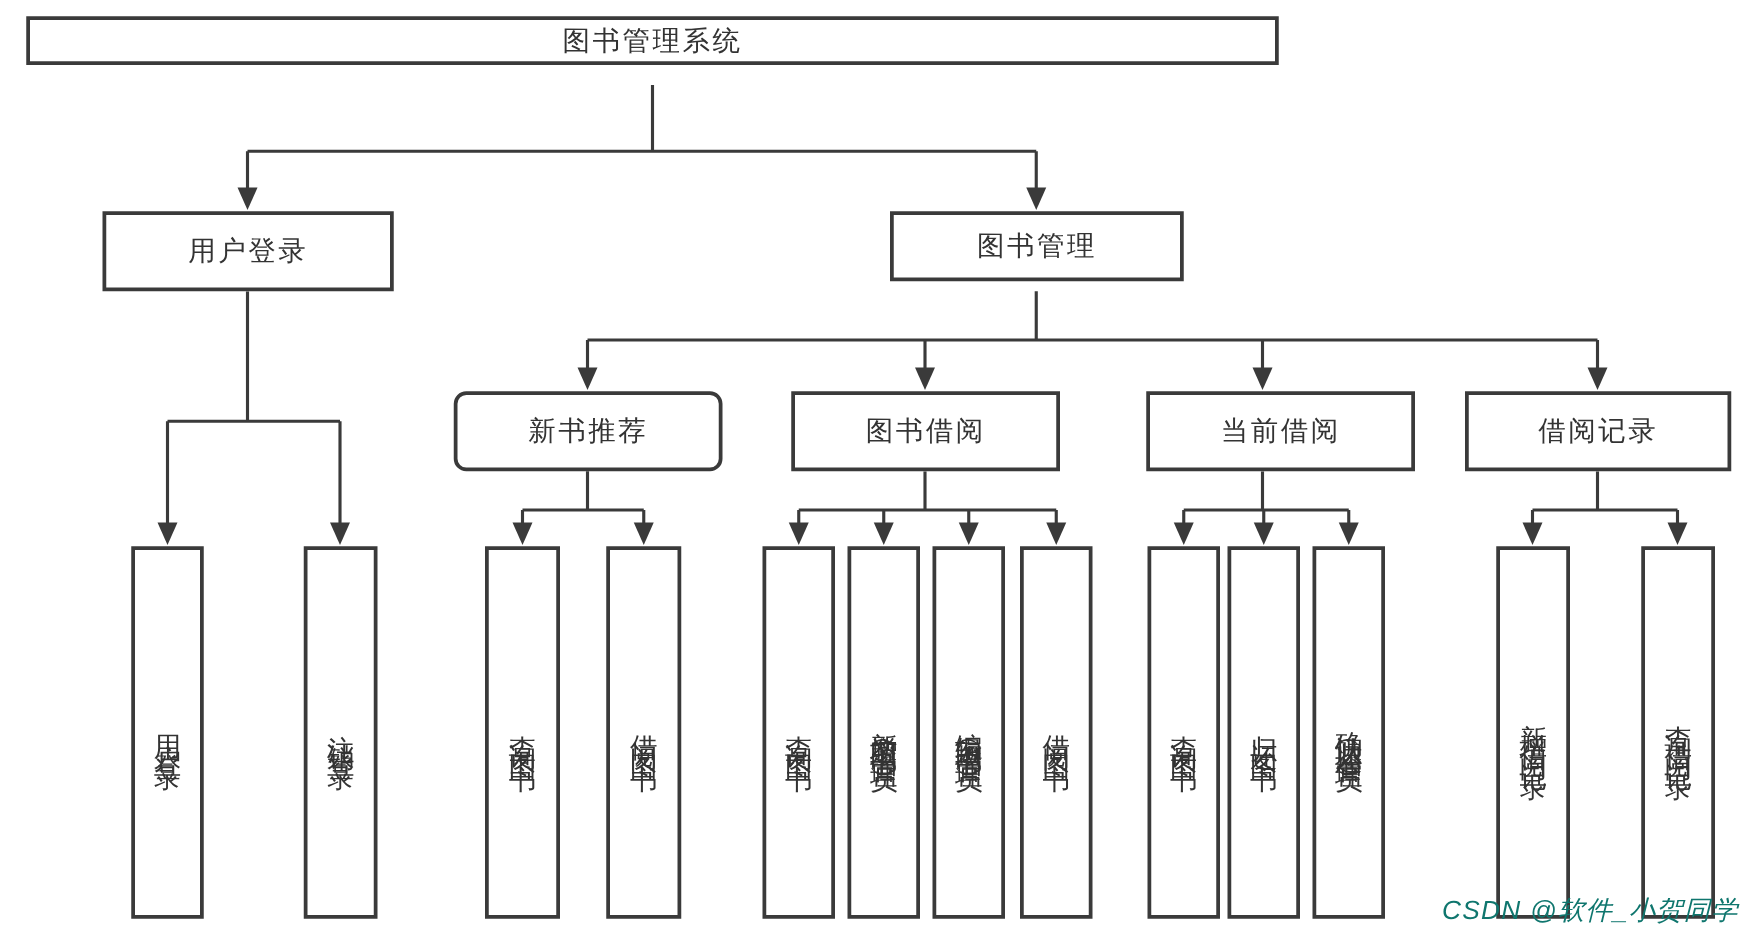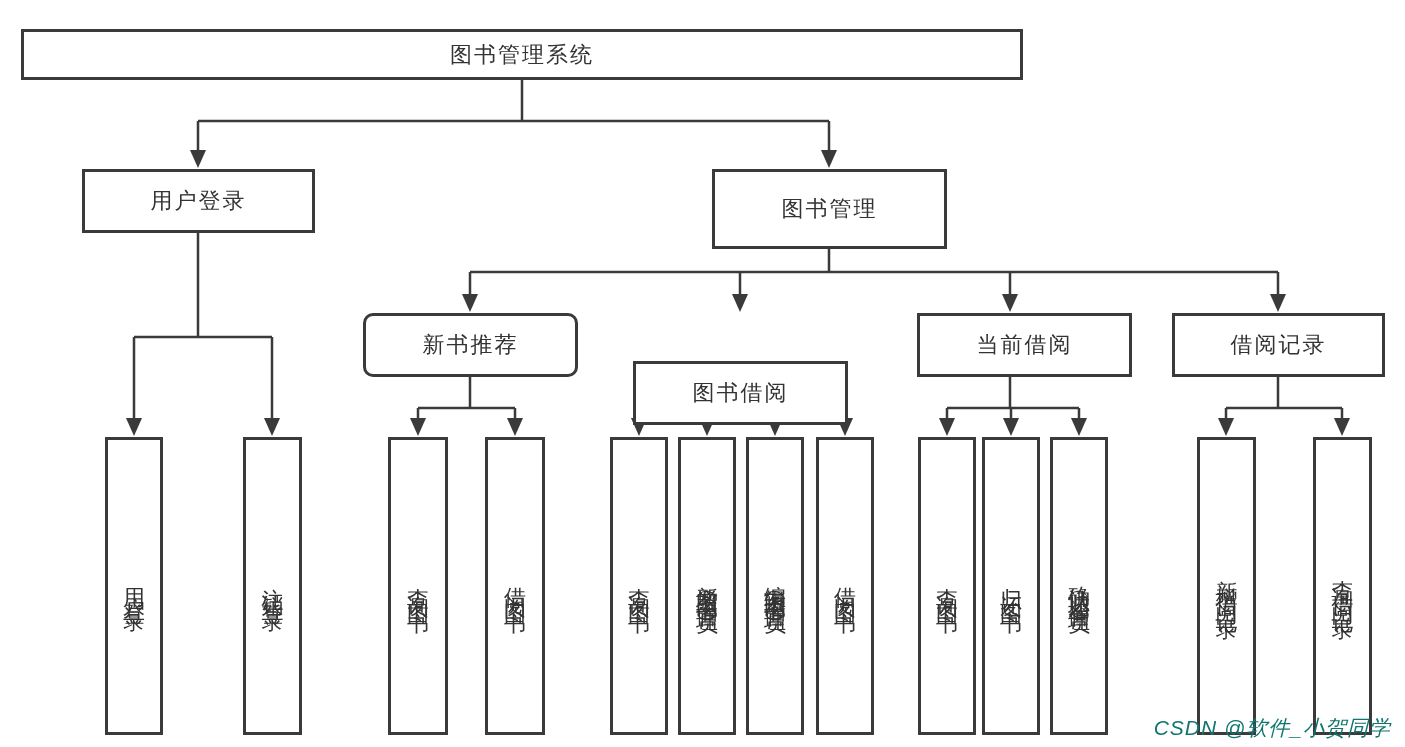--- a/index.html
+++ b/index.html
@@ -92,35 +92,35 @@
       <polygon points="767,418 783,418 775,436"></polygon>
       <polygon points="837,418 853,418 845,436"></polygon>
       <polygon points="939,418 955,418 947,436"></polygon>
       <polygon points="1003,418 1019,418 1011,436"></polygon>
       <polygon points="1071,418 1087,418 1079,436"></polygon>
       <polygon points="1218,418 1234,418 1226,436"></polygon>
       <polygon points="1334,418 1350,418 1342,436"></polygon>
     </g>
   </svg>
 
-  <div class="box" style="left:21px; top:13px; width:1002px; height:51px;margin-top:16px;">
+  <div class="box" style="left:21px; top:13px; width:1002px; height:39px;">
     <span class="lbl">图书管理系统</span>
   </div>
 
   <div class="box" style="left:82px; top:169px; width:233px; height:64px;">
     <span class="lbl">用户登录</span>
   </div>
-  <div class="box" style="left:712px; top:169px; width:235px; height:80px;">
+  <div class="box" style="left:712px; top:169px; width:235px; height:56px;">
     <span class="lbl">图书管理</span>
   </div>
 
   <div class="box" style="left:363px; top:313px; width:215px; height:64px;border-radius:10px;">
     <span class="lbl">新书推荐</span>
   </div>
-  <div class="box" style="left:633px; top:313px; width:215px; height:64px;margin-top:48px;">
+  <div class="box" style="left:633px; top:313px; width:215px; height:64px;">
     <span class="lbl">图书借阅</span>
   </div>
   <div class="box" style="left:903px; top:313px; width:215px; height:64px;margin-left:14px;">
     <span class="lbl">当前借阅</span>
   </div>
   <div class="box" style="left:1172px; top:313px; width:213px; height:64px;">
     <span class="lbl">借阅记录</span>
   </div>
 
   <div class="box vbox" style="left:105px; top:437px; width:58px; height:298px;">

